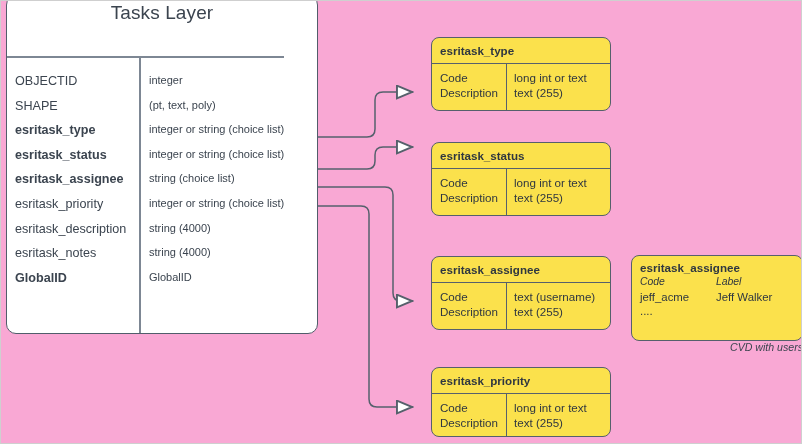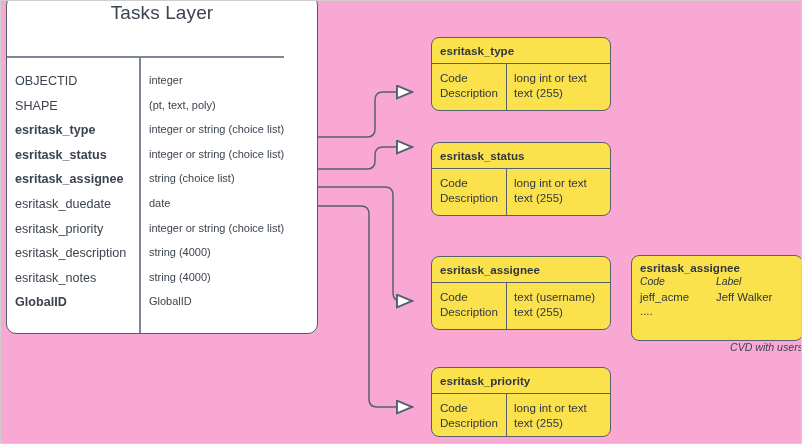--- a/index.html
+++ b/index.html
@@ -153,24 +153,20 @@
         </div>
         <div class="field-row">
           <div class="f-name bold">esritask_status</div>
           <div class="f-type">integer or string (choice list)</div>
         </div>
         <div class="field-row">
           <div class="f-name bold">esritask_assignee</div>
           <div class="f-type">string (choice list)</div>
         </div>
         <div class="field-row">
-          <div class="f-name">esritask_duedate</div>
-          <div class="f-type">date</div>
-        </div>
-        <div class="field-row">
           <div class="f-name">esritask_priority</div>
           <div class="f-type">integer or string (choice list)</div>
         </div>
         <div class="field-row">
           <div class="f-name">esritask_description</div>
           <div class="f-type">string (4000)</div>
         </div>
         <div class="field-row">
           <div class="f-name">esritask_notes</div>
           <div class="f-type">string (4000)</div>

